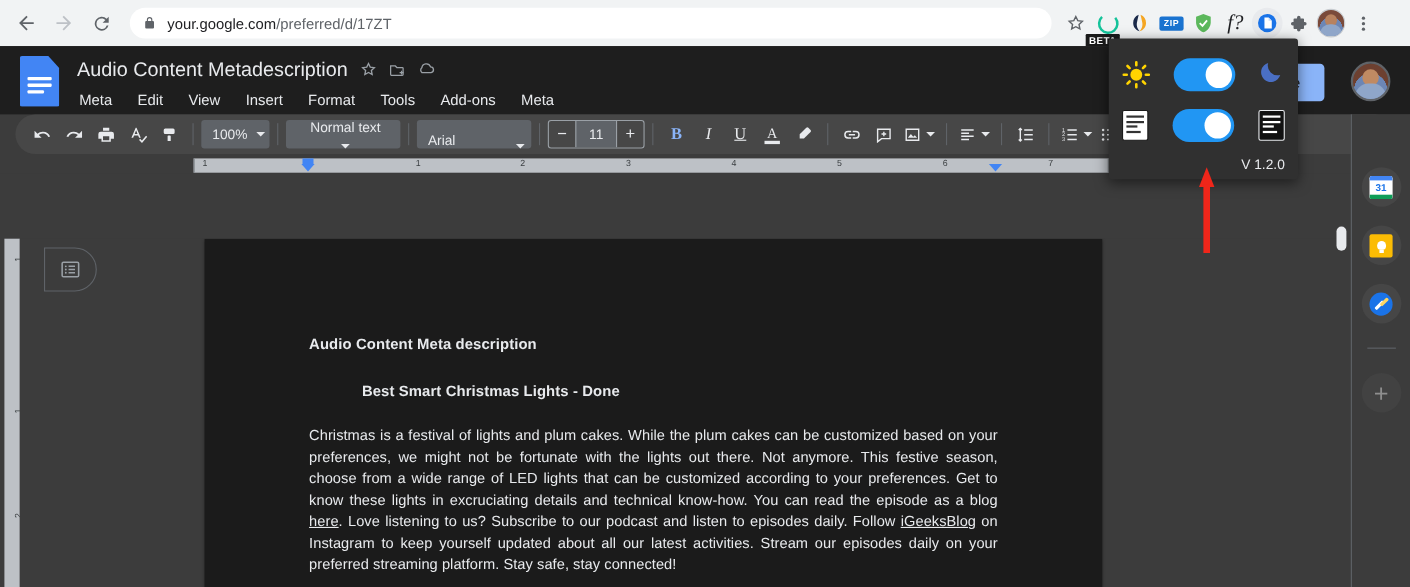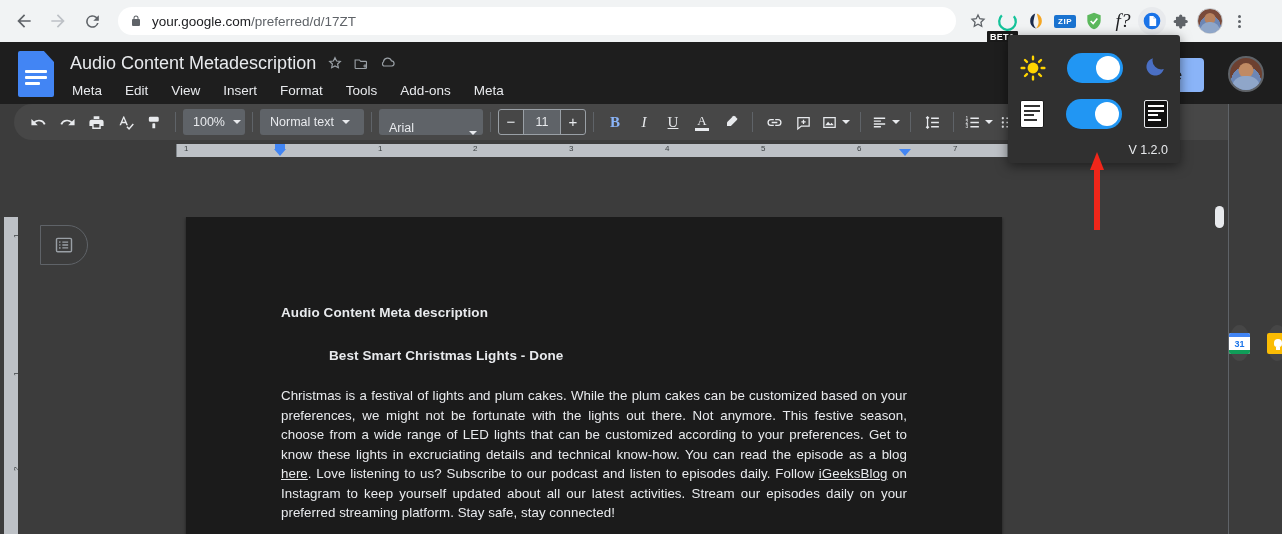--- a/index.html
+++ b/index.html
@@ -135,21 +135,21 @@
     display: flex; align-items: center; justify-content: center;
     color: #e8eaed; padding: 0 3px;
   }
   .tb-sep { width: 1px; height: 20px; background: #5f6368; margin: 0 6px; flex: none; }
   .tb-select {
     height: 26px; border-radius: 3px; background: #5f6368;
     display: flex; align-items: center; padding: 0 6px 0 10px; gap: 8px;
     color: #e8eaed; font-size: 12.5px;
   }
   .tb-select.zoom { width: 62px; justify-content: space-between; }
-  .tb-select.style { width: 104px; justify-content: flex-start; }
+  .tb-select.style { width: 104px; justify-content: flex-end; flex-direction: column; }
   .tb-select.font { width: 104px; justify-content: space-between; align-items: flex-end; }
   .caret { width: 0; height: 0; border-left: 4px solid transparent; border-right: 4px solid transparent; border-top: 4px solid #e8eaed; }
   .size-group {
     display: flex; align-items: center; border: 1px solid #9aa0a6; border-radius: 3px;
     height: 26px; overflow: hidden;
   }
   .size-btn { width: 24px; text-align: center; color: #e8eaed; font-size: 15px; line-height: 24px; }
   .size-val {
     width: 38px; text-align: center; color: #e8eaed; font-size: 12.5px;
     background: #5f6368; height: 100%; line-height: 24px;
@@ -219,21 +219,21 @@
   }
   .doc-p {
     font-size: 13.3px; line-height: 19.5px; text-align: justify; letter-spacing: .05px;
   }
   .doc-p a { color: #e8eaed; text-decoration: underline; }
 
   
   .side-panel {
     position: absolute; right: 0; top: 62px; width: 54px; bottom: 0;
     background: #3c3c3c; border-left: 1px solid #5f6368;
-    display: flex; flex-direction: row; align-items: center; padding-top: 48px; gap: 17px;
+    display: flex; flex-direction: column; align-items: center; padding-top: 48px; gap: 17px;
   }
   .side-btn {
     width: 36px; height: 36px; border-radius: 50%;
     display: flex; align-items: center; justify-content: center;
     background: #464646;
   }
   .side-divider { width: 26px; height: 1px; background: #5f6368; margin: 5px 0; }
   .side-add { color: #8e8e8e; font-size: 23px; line-height: 1; background: #424242; }
   .cal-icon {
     width: 21px; height: 21px; background: #fff; border-radius: 2px;

